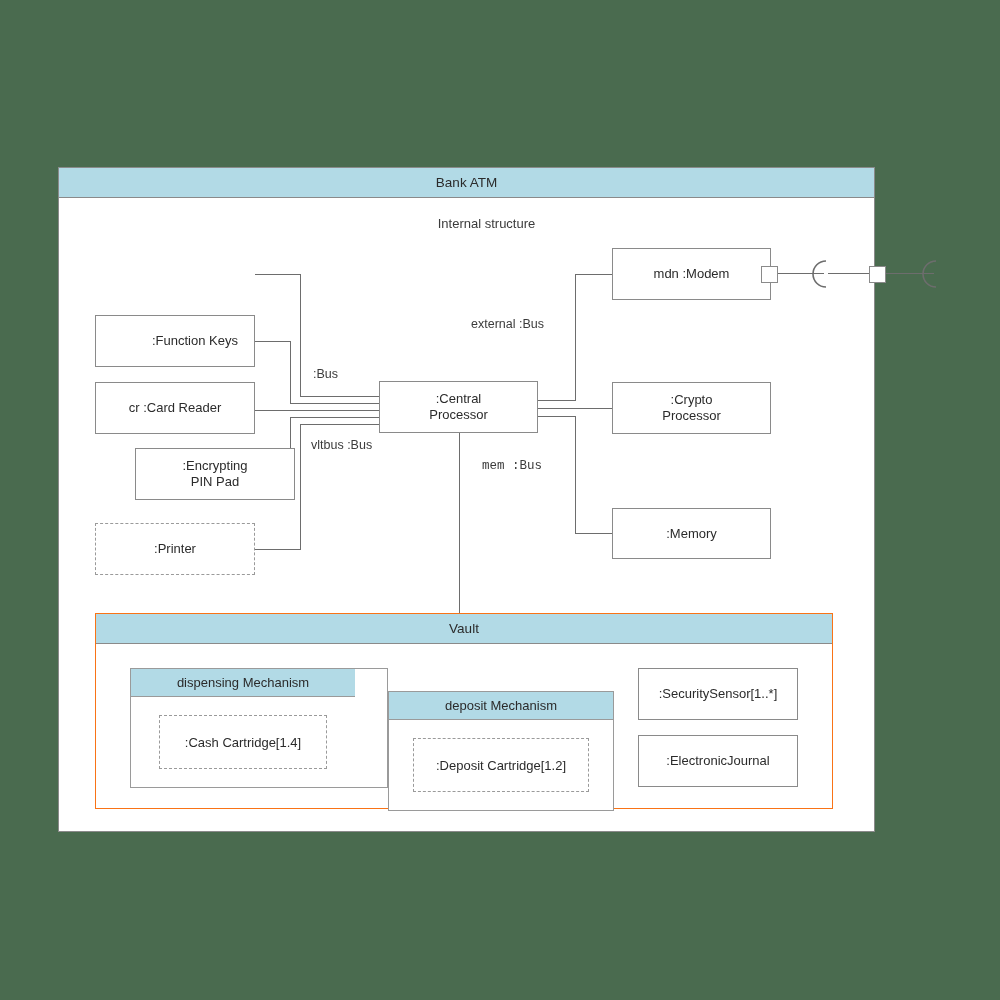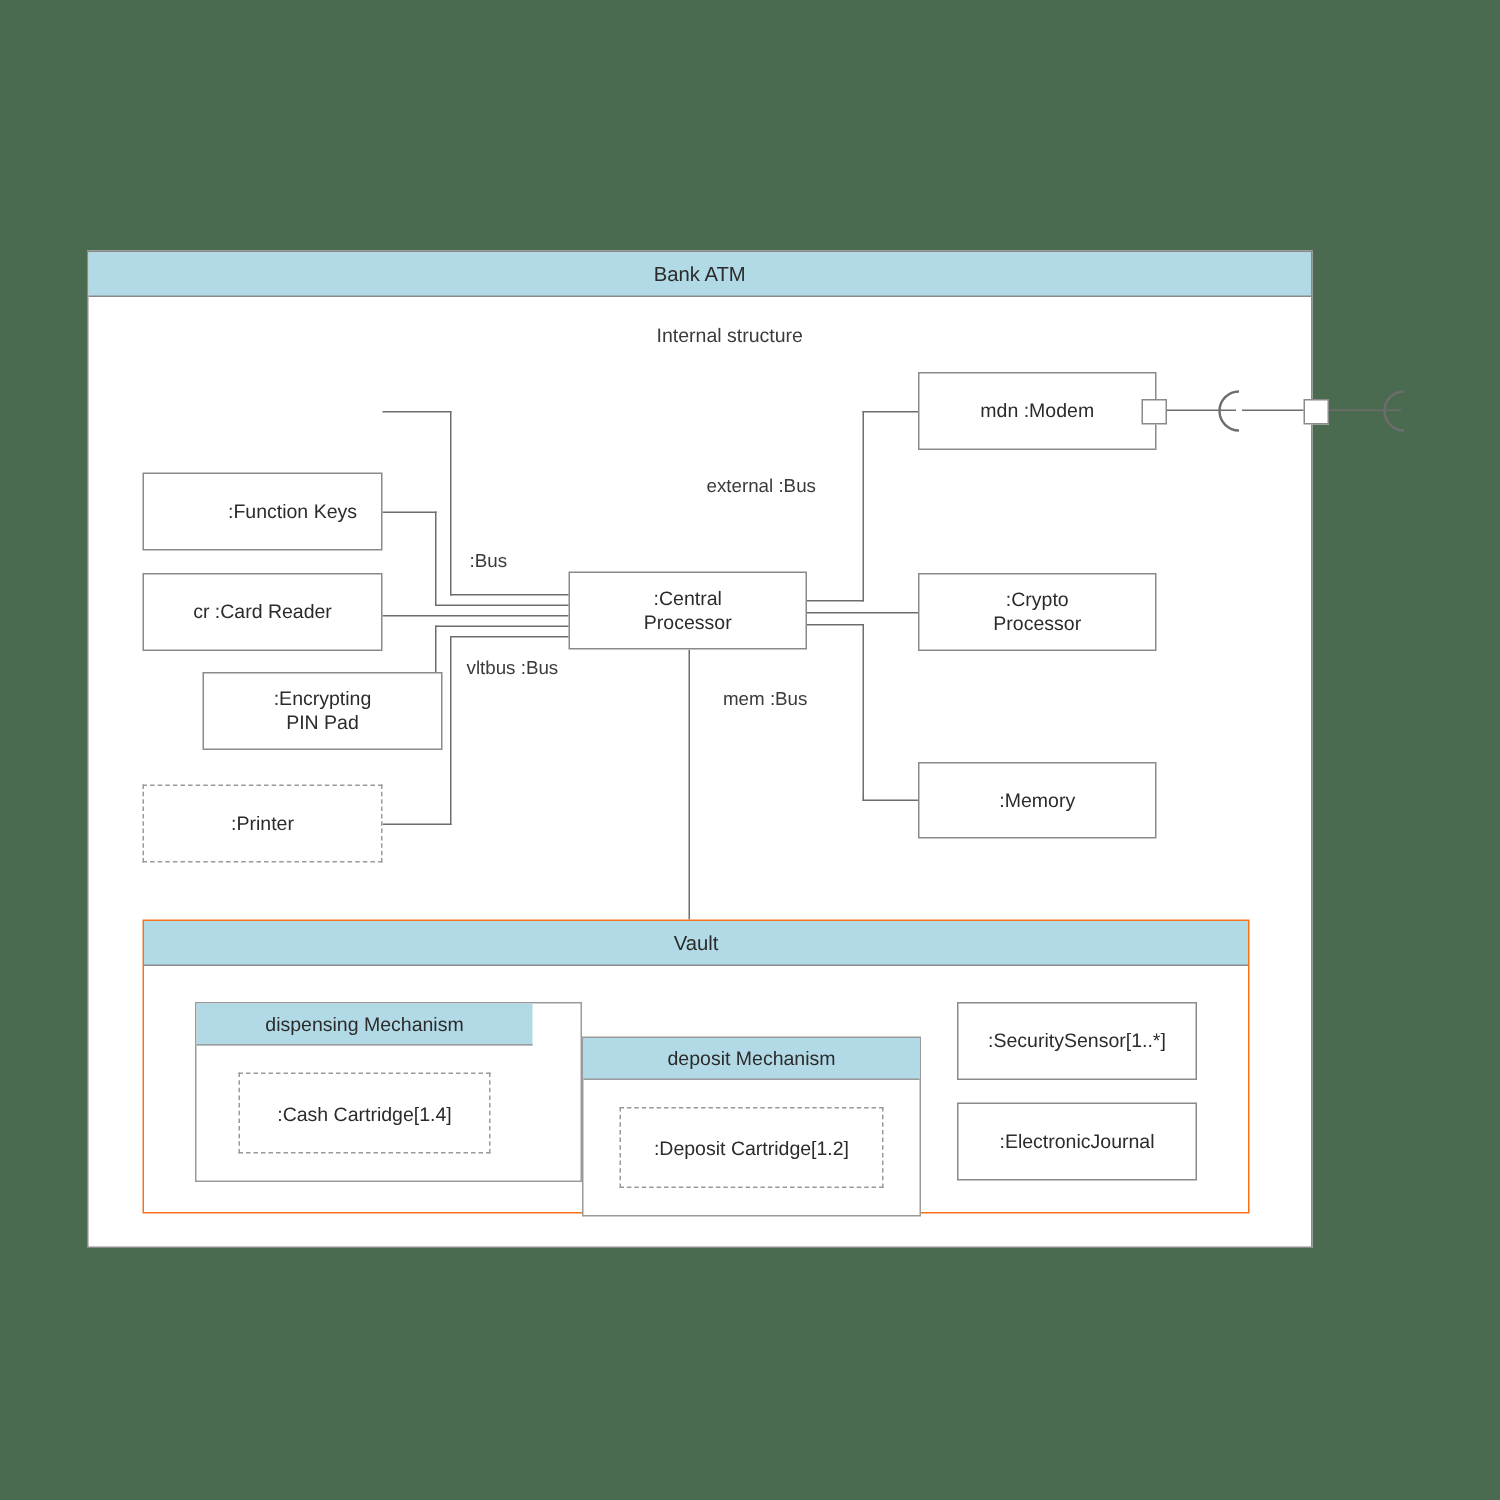--- a/index.html
+++ b/index.html
@@ -145,21 +145,21 @@
   <svg class="socket" style="left:808px;top:258px;width:22px;height:32px;" viewBox="0 0 22 32">
     <path d="M18 3 A 13 13 0 0 0 18 29" fill="none" stroke="#6d6d6d" stroke-width="1.6"></path>
   </svg>
   <svg class="socket" style="left:918px;top:258px;width:22px;height:32px;" viewBox="0 0 22 32">
     <path d="M18 3 A 13 13 0 0 0 18 29" fill="none" stroke="#6d6d6d" stroke-width="1.6"></path>
   </svg>
 
   <div class="conn-label" style="left:313px;top:367px;">:Bus</div>
   <div class="conn-label" style="left:311px;top:438px;">vltbus :Bus</div>
   <div class="conn-label" style="left:471px;top:317px;">external :Bus</div>
-  <div class="conn-label" style="left:482px;top:459px;">mem :Bus</div>
+  <div class="conn-label" style="left:482px;top:459px;font-family:Liberation Mono, monospace;">mem :Bus</div>
 
 
   <div class="abs part" style="left:95px;top:315px;width:160px;height:52px;padding-left:40px;">
     <span>:Function Keys</span>
   </div>
 
   <div class="abs part" style="left:95px;top:382px;width:160px;height:52px;">
     <span>cr :Card Reader</span>
   </div>
 

